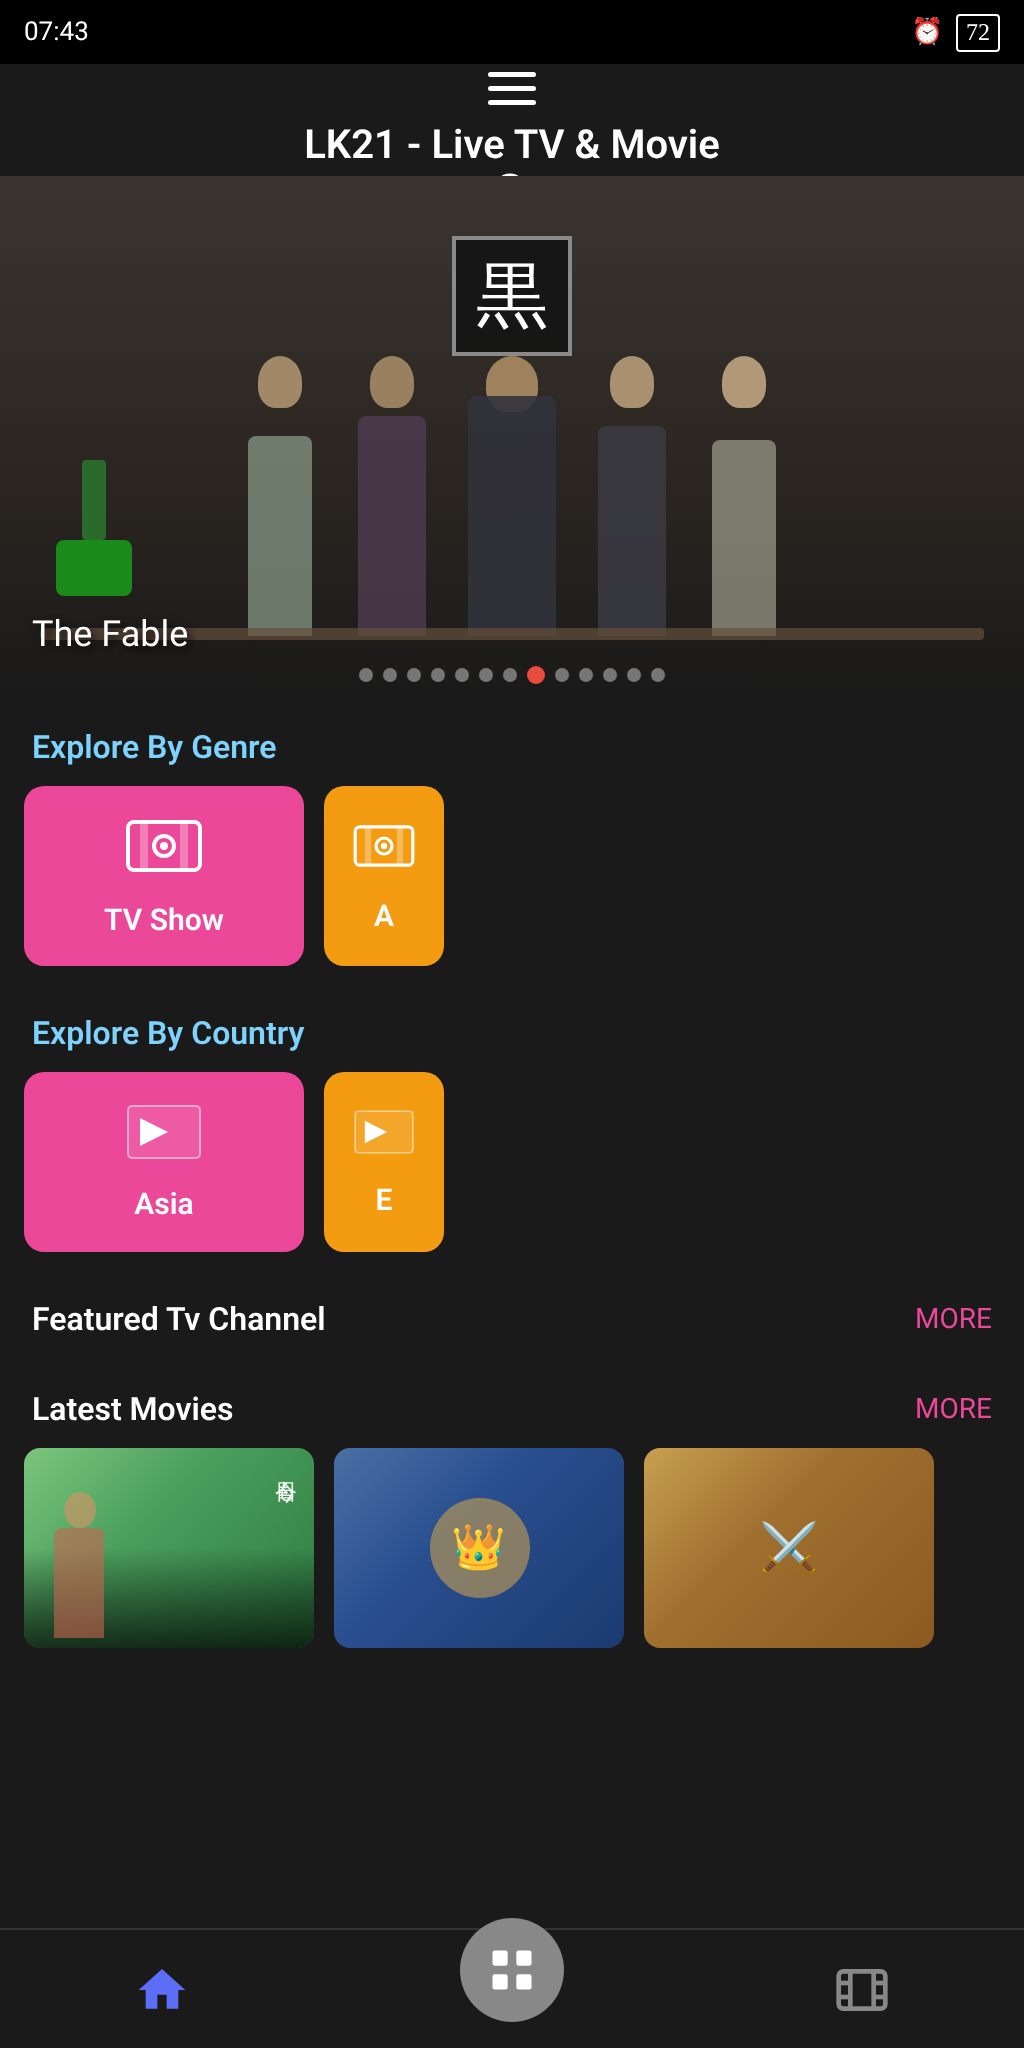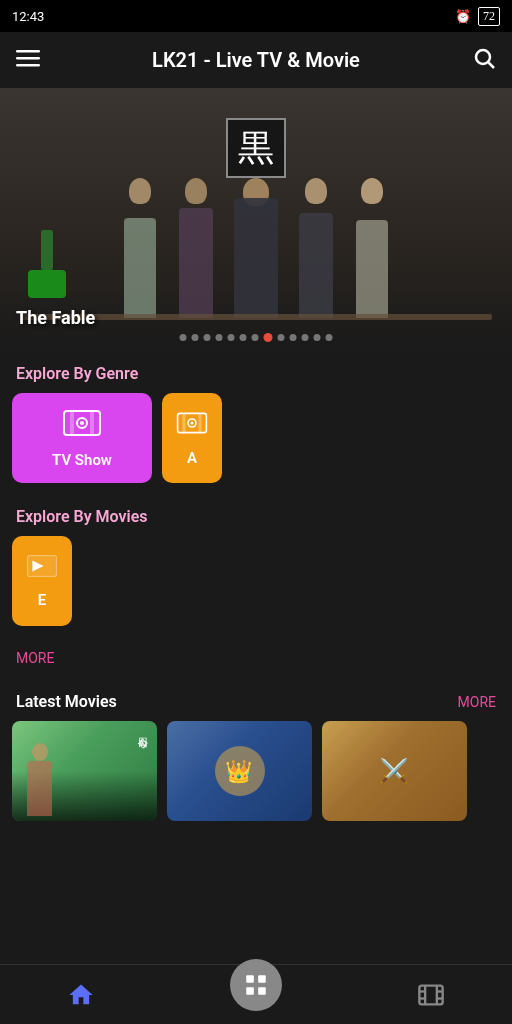--- a/index.html
+++ b/index.html
@@ -28,20 +28,21 @@
     .status-right { display: flex; align-items: center; gap: 6px; }
 
     
     .header {
       background: #1a1a1a;
       height: 56px;
       display: flex;
       align-items: center;
       justify-content: space-between;
       padding: 0 16px;
+      flex-direction: column;
     }
     .header-title {
       font-size: 20px;
       font-weight: 600;
       color: #fff;
     }
 
     
     .hero-banner {
       position: relative;
@@ -72,21 +73,21 @@
       align-items: center;
       justify-content: center;
       font-size: 36px;
       color: #fff;
     }
     .hero-title-overlay {
       position: absolute;
       bottom: 20px;
       left: 16px;
       font-size: 18px;
-      font-weight: bold;
+      font-weight: normal;
       text-shadow: 2px 2px 4px rgba(0,0,0,0.8);
     }
     .hero-dots {
       position: absolute;
       bottom: 6px;
       left: 50%;
       transform: translateX(-50%);
       display: flex;
       gap: 5px;
       align-items: center;
@@ -101,21 +102,21 @@
       background: #e74c3c;
       width: 9px;
       height: 9px;
     }
 
     
     .section-header {
       padding: 16px 16px 10px;
       font-size: 16px;
       font-weight: 600;
-      color: #f9a8d4;
+      color: #7dd3fc;
     }
     .section-header-row {
       display: flex;
       align-items: center;
       justify-content: space-between;
       padding: 16px 16px 10px;
     }
     .section-title {
       font-size: 16px;
       font-weight: 600;
@@ -143,21 +144,21 @@
       border-radius: 10px;
       display: flex;
       flex-direction: column;
       align-items: center;
       justify-content: center;
       gap: 8px;
       cursor: pointer;
       flex-shrink: 0;
     }
     .card-red { background: #e74c3c; }
-    .card-blue { background: #d946ef; }
+    .card-blue { background: #ec4899; }
     .card-purple { background: #7b68ee; }
     .card-orange { background: #f39c12; }
     .card-label {
       font-size: 15px;
       font-weight: 600;
       color: #fff;
     }
 
     
     .movies-scroll {
@@ -272,21 +273,21 @@
       height: 6px;
       background: rgba(100,80,60,0.7);
       border-radius: 2px;
     }
   </style>
 </head>
 <body>
 
 <div class="status-bar">
   <div class="status-left">
-    <span>12:43</span>
+    <span>07:43</span>
   </div>
   <div class="status-right">
     <span>⏰</span>
     <span style="font-size:12px;border:1px solid #fff;padding:1px 4px;border-radius:2px;font-family:Liberation Serif, serif;">72</span>
   </div>
 </div>
 
 <div class="header">
   <div style="cursor:pointer;">
     <svg width="24" height="24" viewBox="0 0 24 24" fill="white">
@@ -391,39 +392,49 @@
         <rect x="28" y="4" width="4" height="24" fill="rgba(255,255,255,0.3)"></rect>
         <circle cx="20" cy="16" r="5" stroke="white" stroke-width="2" fill="none"></circle>
         <circle cx="20" cy="16" r="2" fill="white"></circle>
       </svg>
     </div>
     <span class="card-label">A</span>
   </div>
 </div>
 
 <div class="section-header">
-  <span>Explore By Movies</span>
+  <span>Explore By Country</span>
 </div>
 <div class="category-scroll">
 
 
+  <div class="category-card card-blue">
+    <div>
+      <svg width="40" height="30" viewBox="0 0 40 30" fill="none">
+        <rect x="2" y="2" width="36" height="26" rx="2" stroke="rgba(255,255,255,0.5)" stroke-width="1" fill="rgba(255,255,255,0.1)"></rect>
+        <polygon points="8,8 8,22 22,15" fill="white"></polygon>
+      </svg>
+    </div>
+    <span class="card-label">Asia</span>
+  </div>
 
 
   <div class="category-card card-orange" style="min-width:60px;">
     <div>
       <svg width="32" height="26" viewBox="0 0 40 30" fill="none">
         <rect x="2" y="2" width="36" height="26" rx="2" stroke="rgba(255,255,255,0.5)" stroke-width="1" fill="rgba(255,255,255,0.1)"></rect>
         <polygon points="8,8 8,22 22,15" fill="white"></polygon>
       </svg>
     </div>
     <span class="card-label">E</span>
   </div>
 </div>
 
 <div class="section-header-row">
+  <span class="section-title">Featured Tv Channel</span>
   <span class="more-link">MORE</span>
 </div>
 
 <div class="section-header-row">
   <span class="section-title">Latest Movies</span>
   <span class="more-link">MORE</span>
 </div>
 
 <div class="movies-scroll">
   <div class="movie-card movie-thumb-1">

